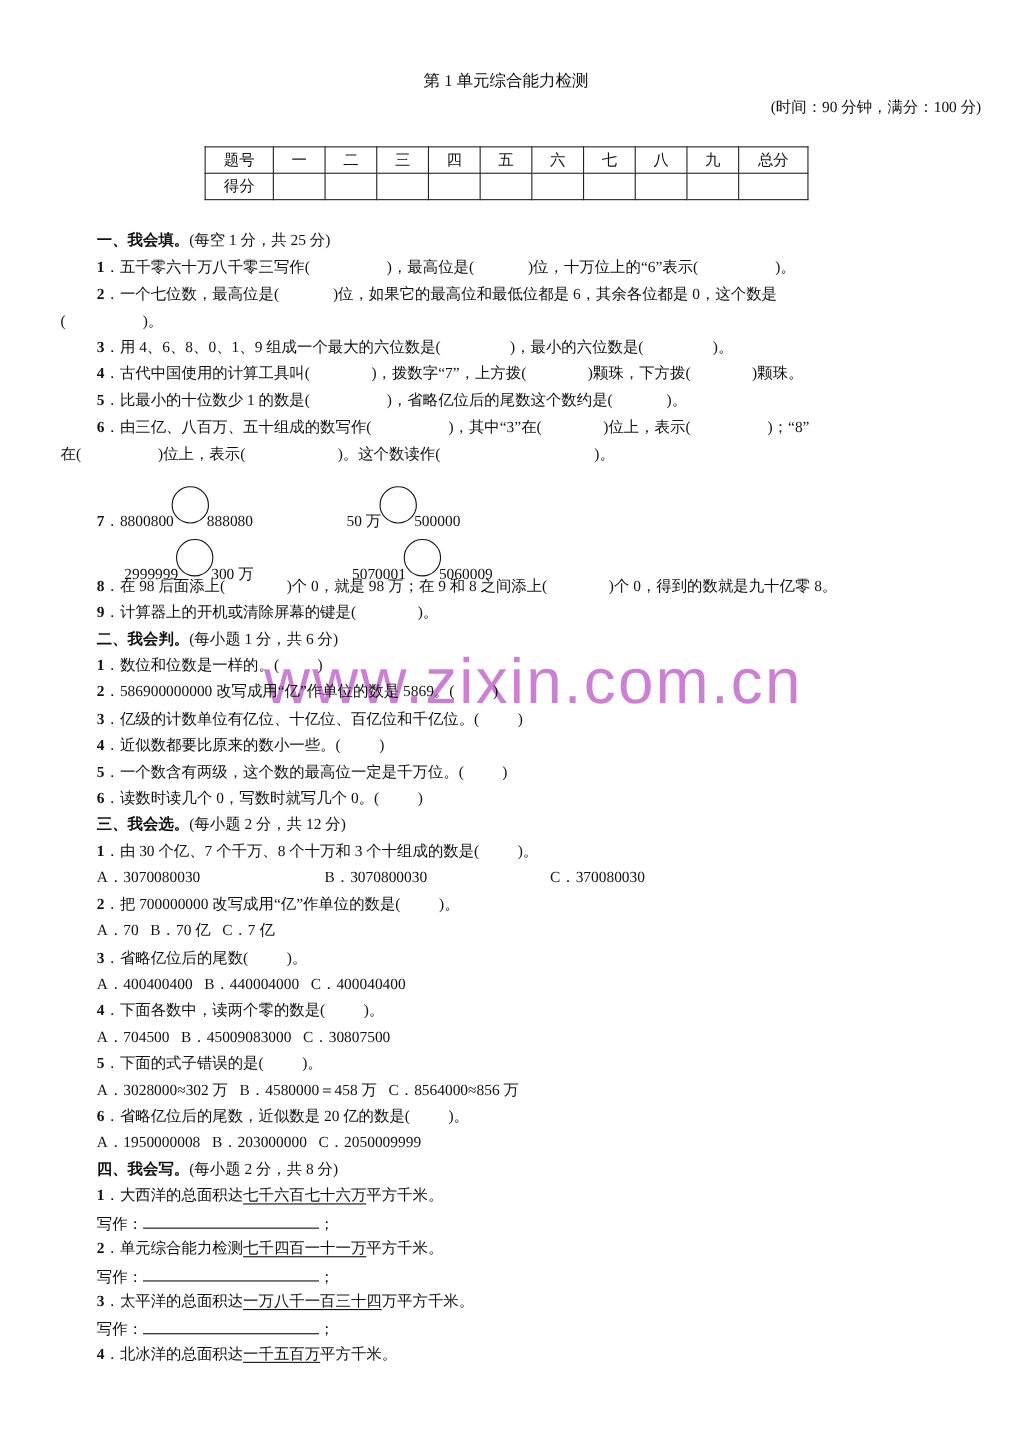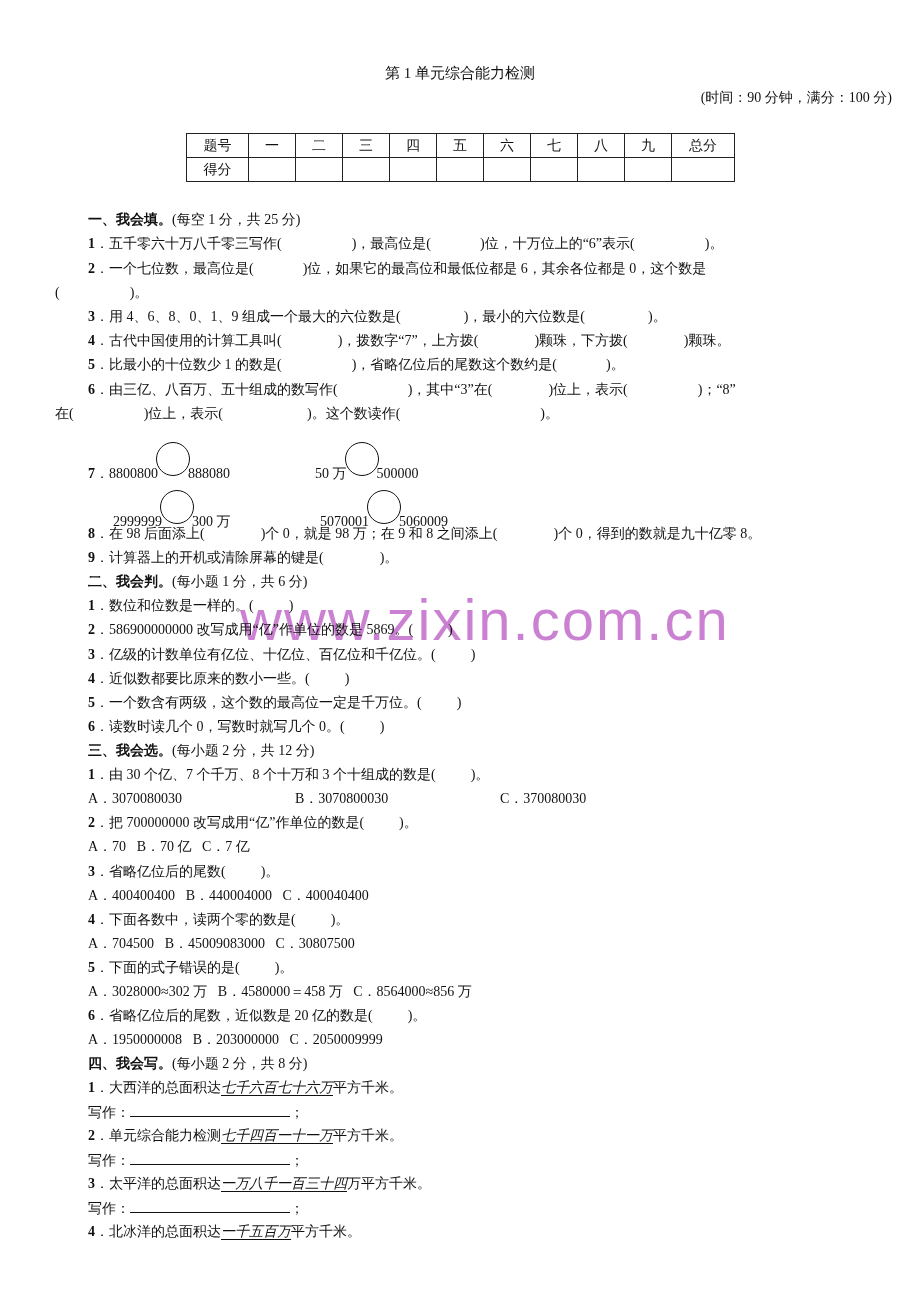--- a/index.html
+++ b/index.html
@@ -6,21 +6,21 @@
   body { width:920px; height:1302px; position:relative; overflow:hidden;
          font-family:"Liberation Serif","DejaVu Serif",serif; color:#111; font-size:14px; }
   .title { position:absolute; left:0; width:920px; top:64px; text-align:center; font-size:15px; font-weight:normal; }
   .subtitle { position:absolute; left:0; width:892px; top:89px; text-align:right; font-size:14px; }
   table.score { position:absolute; left:186px; top:133px; border-collapse:collapse; font-size:14px; }
   table.score td { border:1px solid #222; height:23px; text-align:center; padding:0; }
   .line { position:absolute; white-space:pre; font-size:14px; line-height:20px; }
   .sec { font-weight:bold; }
   .sec .note { font-weight:normal; }
   .num { font-weight:bold; }
-  .u { text-decoration:underline; text-underline-offset:3px;font-style:italic; }
+  .u { text-decoration:underline; text-underline-offset:3px; }
   .blank { display:inline-block; border-bottom:1px solid #111; height:14px; vertical-align:baseline; }
   .circ { display:inline-block; width:32px; height:32px; border:1.3px solid #111; border-radius:50%; vertical-align:-4px; margin:0 -2px; position:relative; top:-6px; }
   .watermark { position:absolute; left:240px; top:586px; font-family:Liberation Sans, sans-serif;
                font-size:58px; color:#a21caf; opacity:0.55; letter-spacing:2px; pointer-events:none; }
 </style>
 </head>
 <body>
 
 <div class="title">第 1 单元综合能力检测</div>
 <div class="subtitle">(时间：90 分钟，满分：100 分)</div>

